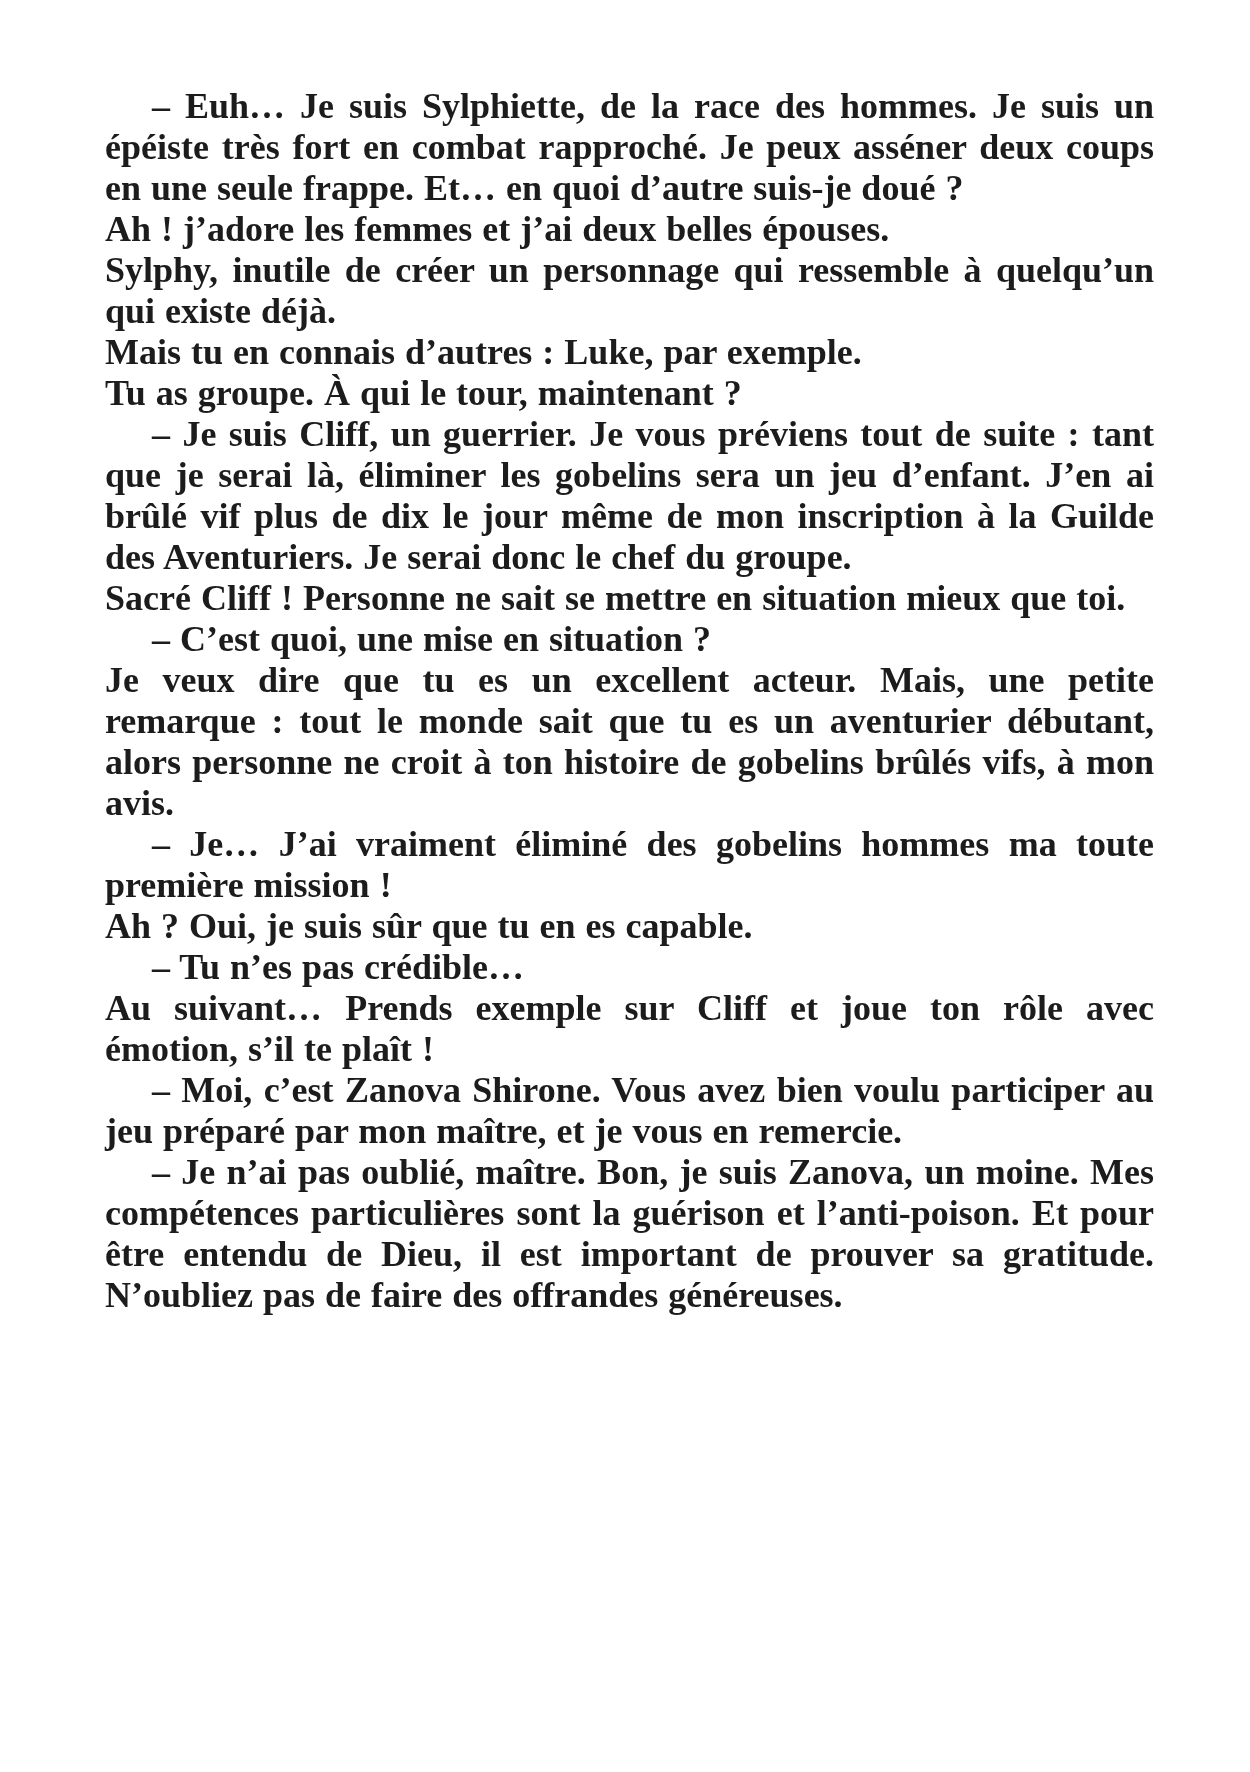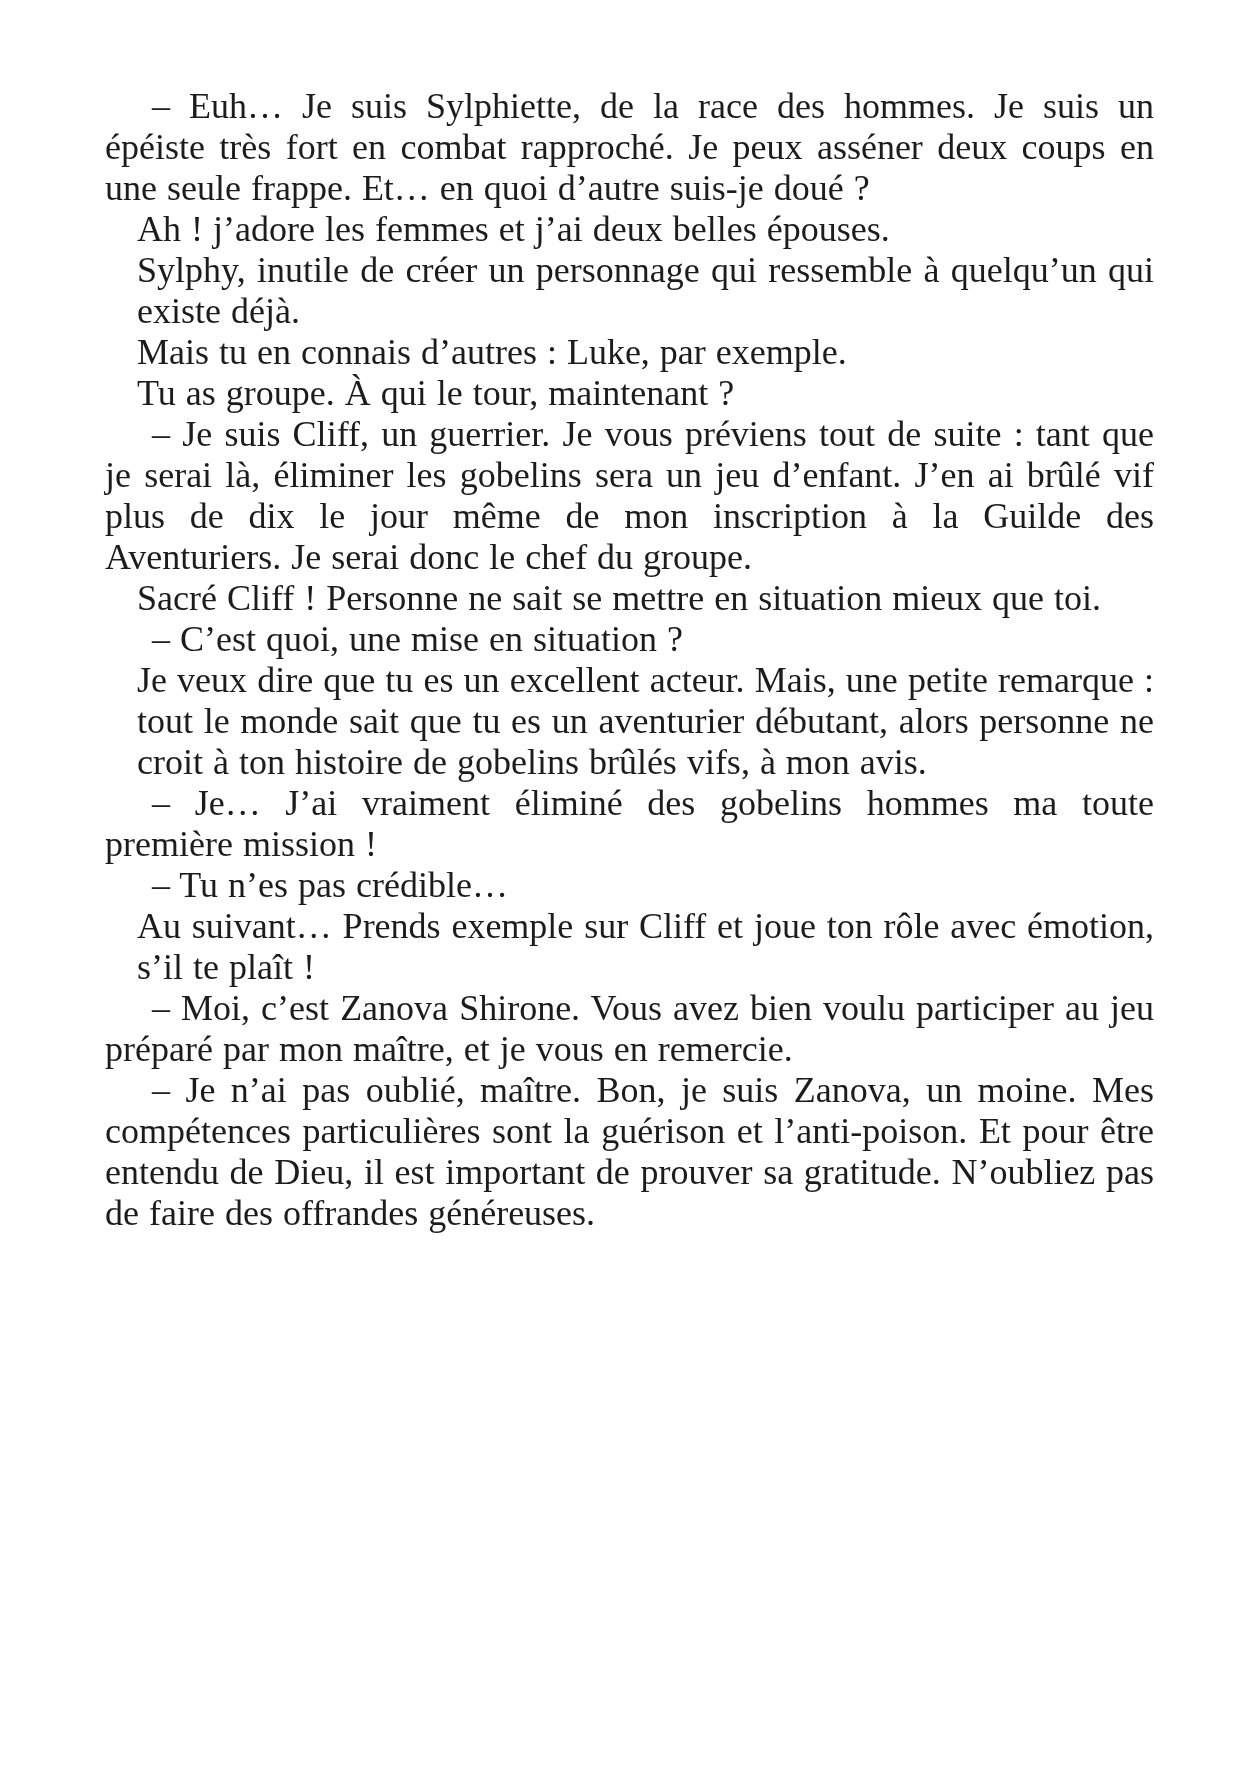--- a/index.html
+++ b/index.html
@@ -29,42 +29,43 @@
     line-height: 41px;
     text-align: justify;
     text-rendering: optimizeLegibility;
     hyphens: none;
     -webkit-hyphens: none;
     word-spacing: 1px;
   }
   .text-block p {
     margin: 0;
     padding: 0;
+    font-weight: bold;
   }
   .text-block p.dialogue {
     text-indent: 47px;
   }
   .text-block p.narration {
     text-indent: 0;
-    margin-left: 32px;
   }
 </style>
 </head>
 <body>
 
 <main class="book-page">
   <div class="text-block">
       <p class="dialogue">– Euh… Je suis Sylphiette, de la race des hommes. Je suis un épéiste très fort en combat rapproché. Je peux asséner deux coups en une seule frappe. Et… en quoi d’autre suis-je doué ?</p>
       <p class="narration">Ah ! j’adore les femmes et j’ai deux belles épouses.</p>
       <p class="narration">Sylphy, inutile de créer un personnage qui ressemble à quelqu’un qui existe déjà.</p>
       <p class="narration">Mais tu en connais d’autres : Luke, par exemple.</p>
       <p class="narration">Tu as groupe. À qui le tour, maintenant ?</p>
       <p class="dialogue">– Je suis Cliff, un guerrier. Je vous préviens tout de suite : tant que je serai là, éliminer les gobelins sera un jeu d’enfant. J’en ai brûlé vif plus de dix le jour même de mon inscription à la Guilde des Aventuriers. Je serai donc le chef du groupe.</p>
       <p class="narration">Sacré Cliff ! Personne ne sait se mettre en situation mieux que toi.</p>
       <p class="dialogue">– C’est quoi, une mise en situation ?</p>
       <p class="narration">Je veux dire que tu es un excellent acteur. Mais, une petite remarque : tout le monde sait que tu es un aventurier débutant, alors personne ne croit à ton histoire de gobelins brûlés vifs, à mon avis.</p>
       <p class="dialogue">– Je… J’ai vraiment éliminé des gobelins hommes ma toute première mission !</p>
+      <p class="narration">Ah ? Oui, je suis sûr que tu en es capable.</p>
       <p class="dialogue">– Tu n’es pas crédible…</p>
       <p class="narration">Au suivant… Prends exemple sur Cliff et joue ton rôle avec émotion, s’il te plaît !</p>
       <p class="dialogue">– Moi, c’est Zanova Shirone. Vous avez bien voulu participer au jeu préparé par mon maître, et je vous en remercie.</p>
       <p class="dialogue">– Je n’ai pas oublié, maître. Bon, je suis Zanova, un moine. Mes compétences particulières sont la guérison et l’anti-poison. Et pour être entendu de Dieu, il est important de prouver sa gratitude. N’oubliez pas de faire des offrandes généreuses.</p>
     </div>
 </main>
 
 </body></html>

